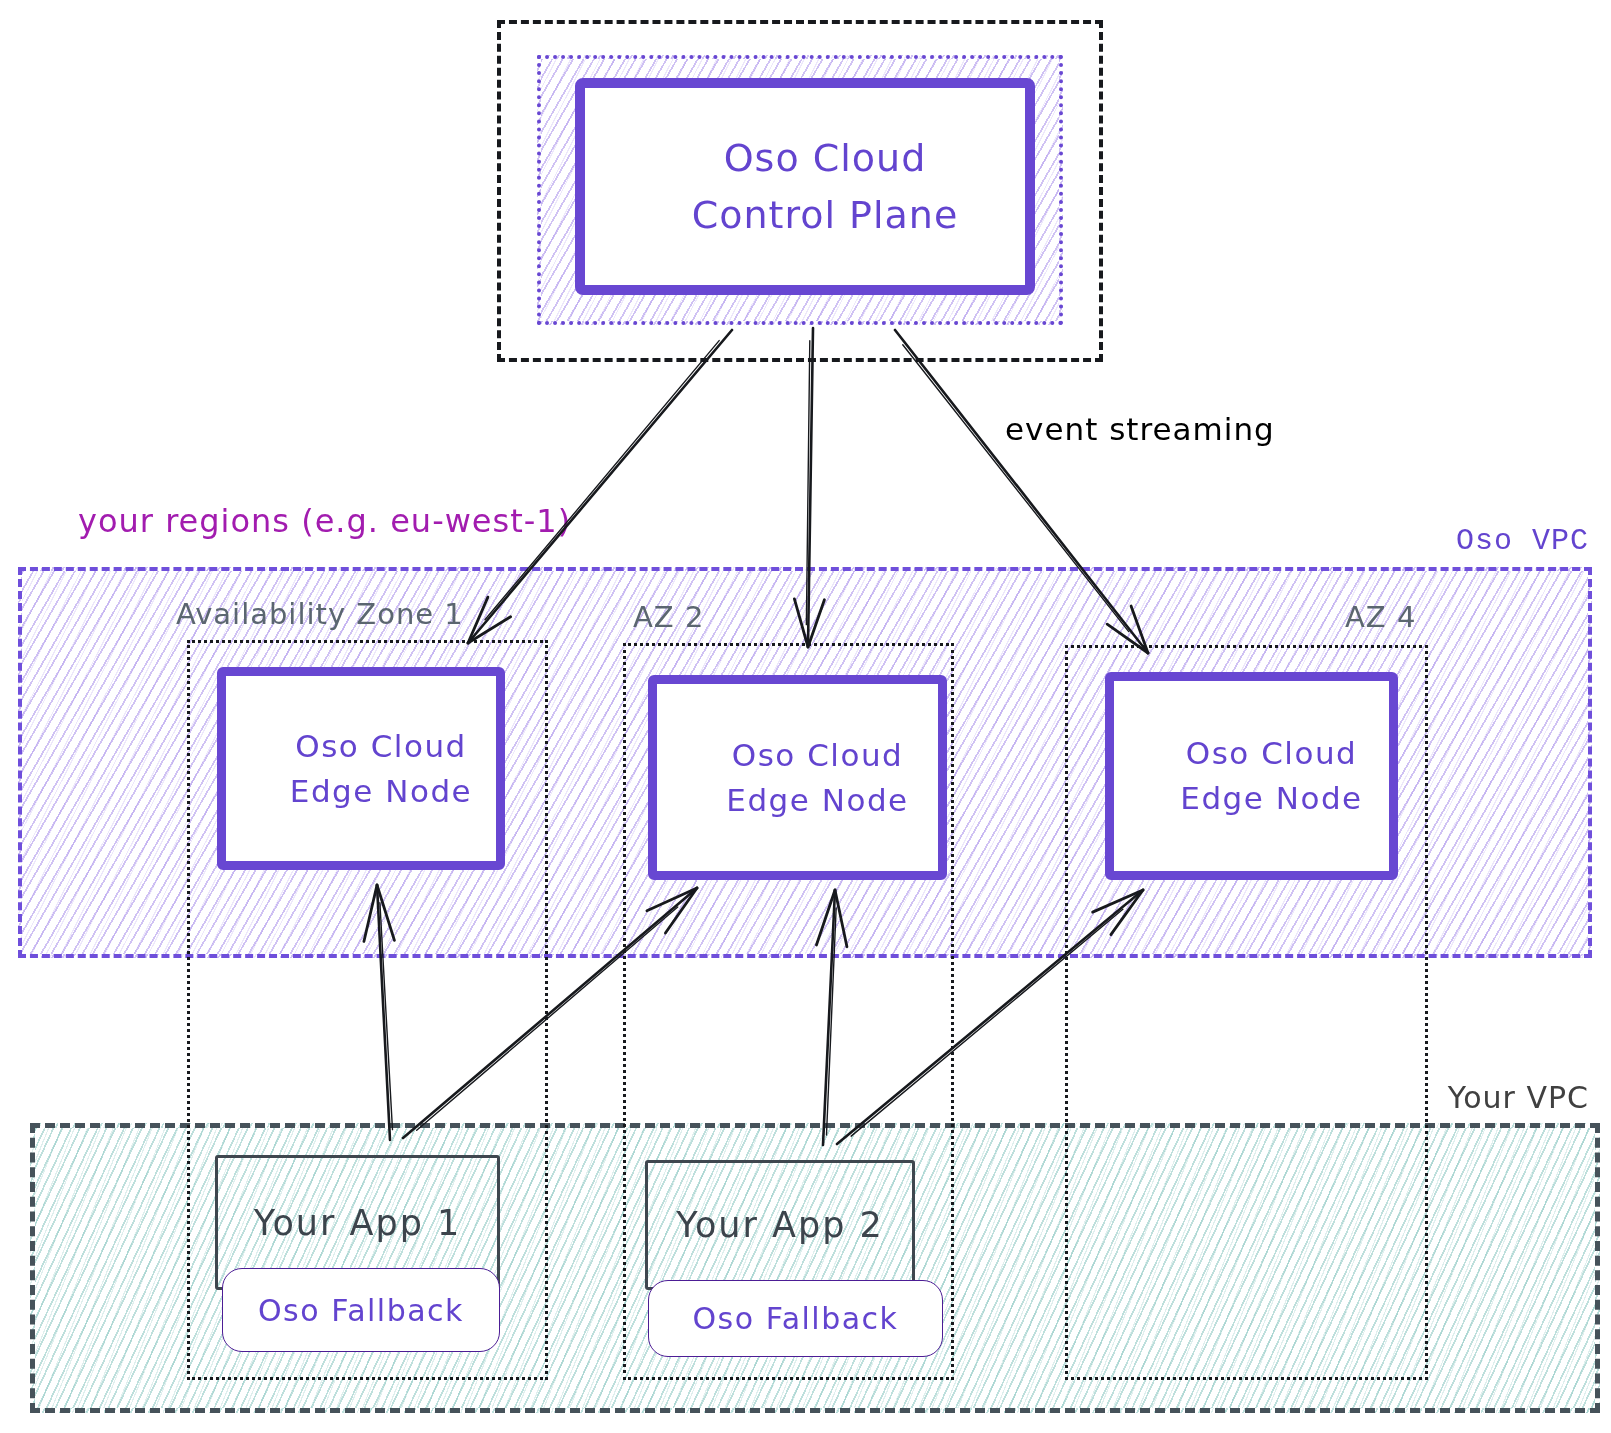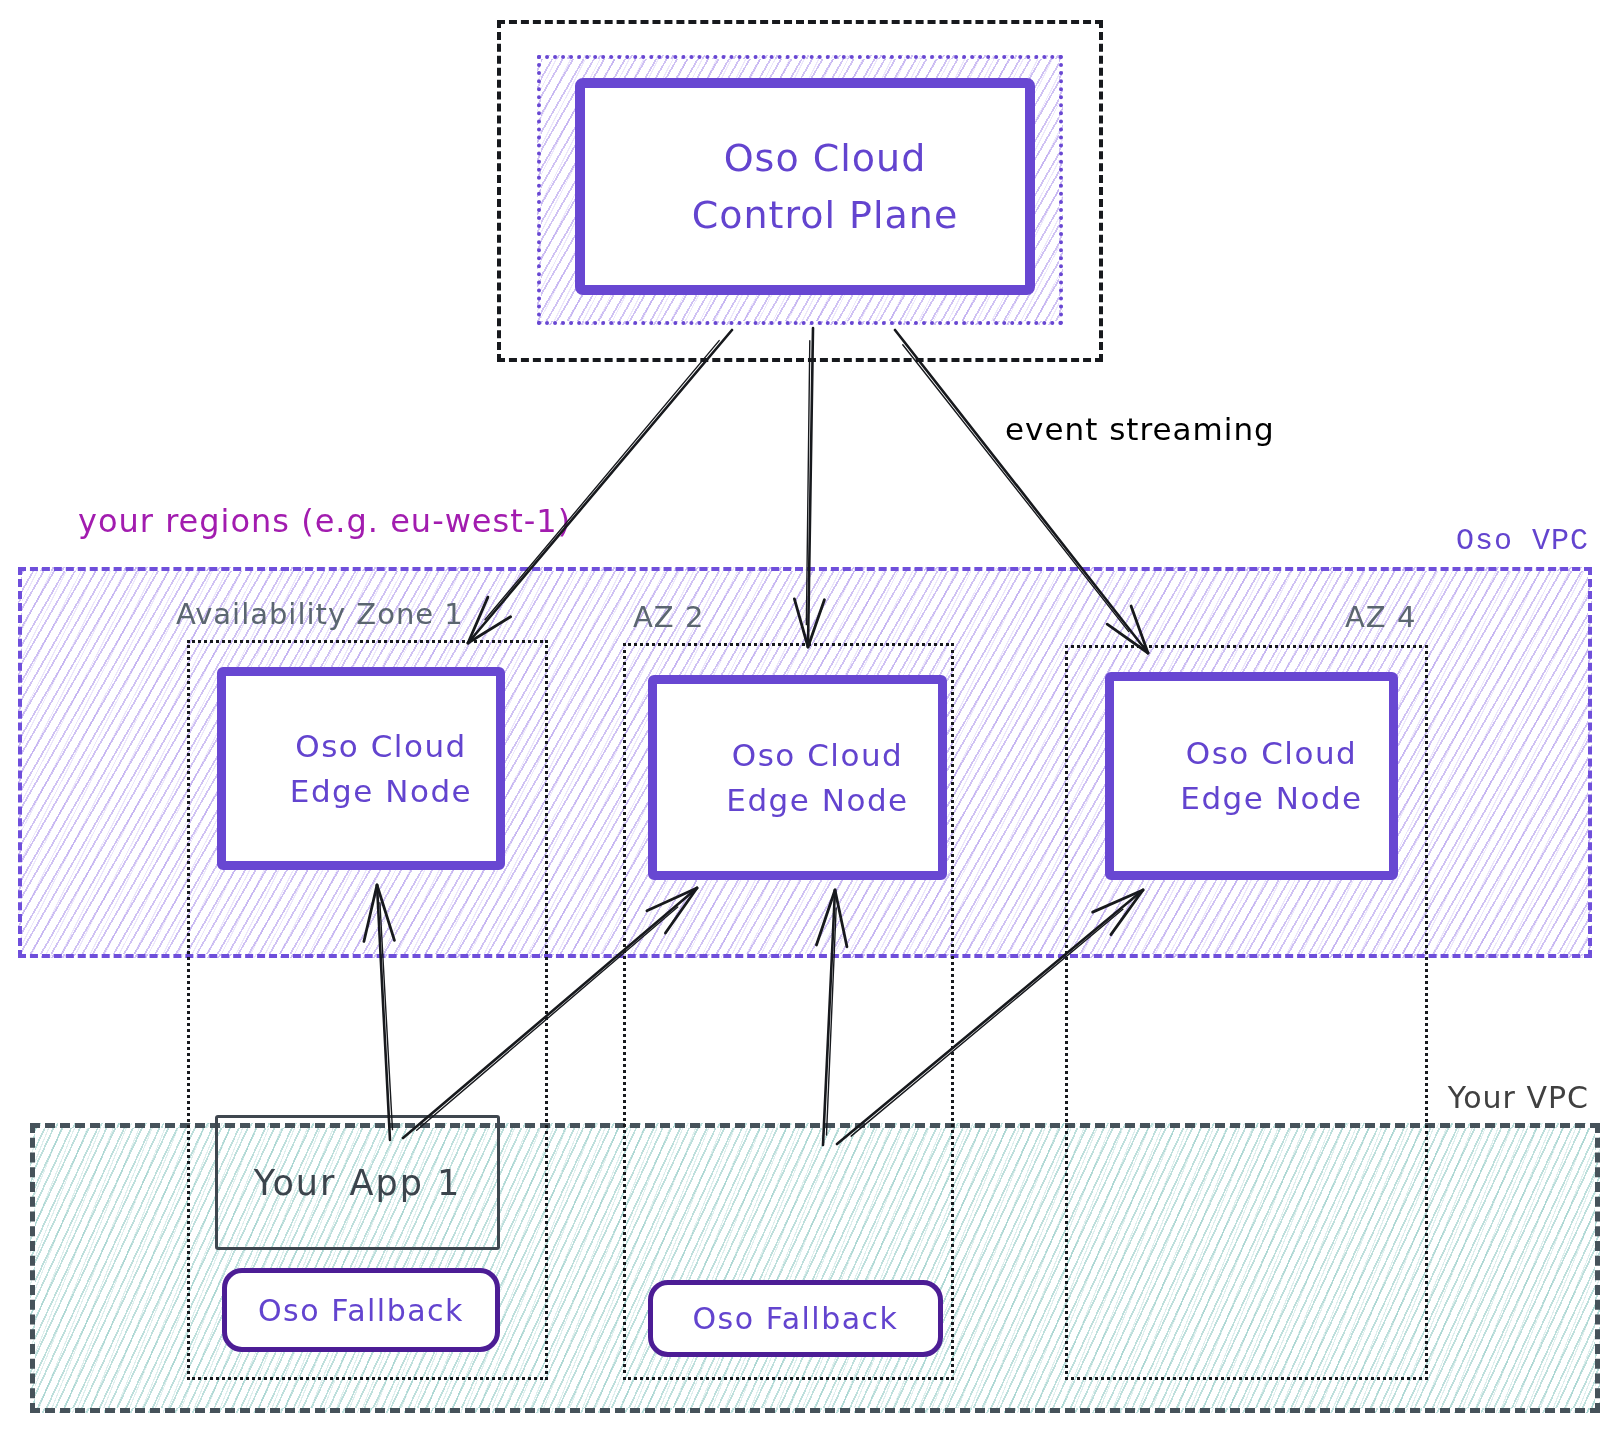--- a/index.html
+++ b/index.html
@@ -33,23 +33,23 @@
   .cp-node{left:575px;top:78px;width:460px;height:217px;border:10px solid #6847d2;border-radius:8px;}
   .cp-node .node-text{font-size:38px;line-height:1.5;color:#6344cf;letter-spacing:1px;}
   .en{border:9px solid #6847d2;border-radius:6px;}
   .en .node-text{font-size:31px;line-height:1.45;color:#6344cf;letter-spacing:1.5px;}
   .en1{left:217px;top:667px;width:288px;height:203px;}
   .en2{left:648px;top:675px;width:299px;height:205px;}
   .en3{left:1105px;top:672px;width:293px;height:208px;}
   
   .app{border:3px solid #3f474f;border-radius:3px;background:transparent;display:flex;align-items:center;justify-content:center;z-index:4;}
   .app .node-text{font-size:35px;color:#3c444c;letter-spacing:2px;}
-  .app1{left:215px;top:1115px;width:285px;height:135px;}
+  .app1{left:215px;top:1155px;width:285px;height:135px;}
   .app2{left:645px;top:1160px;width:270px;height:130px;}
-  .pill{background:#ffffff;border:5px solid #4c1d95;border-radius:20px;display:flex;align-items:center;justify-content:center;z-index:5;}
+  .pill{background:#ffffff;border:1px solid #4c1d95;border-radius:20px;display:flex;align-items:center;justify-content:center;z-index:5;}
   .pill .node-text{font-size:30px;color:#6344cf;letter-spacing:1.5px;}
   .pill1{left:222px;top:1268px;width:278px;height:84px;}
   .pill2{left:648px;top:1280px;width:295px;height:77px;}
   
   .lbl{z-index:6;white-space:nowrap;}
   .lbl-event{left:1005px;top:411px;font-size:31px;color:#000000;letter-spacing:1px;}
   .lbl-regions{left:78px;top:502px;font-size:32px;color:#a21caf;letter-spacing:1px;}
   .lbl-osovpc{right:22px;top:524px;font-size:30px;color:#6344cf;letter-spacing:1px;text-align:right;font-family:Liberation Mono, monospace;}
   .lbl-yourvpc{right:22px;top:1080px;font-size:30px;color:#404040;letter-spacing:1px;text-align:right;}
   .lbl-az{font-size:29px;color:#5b6670;letter-spacing:1px;}
@@ -94,20 +94,23 @@
   </div>
   <div class="abs node en en3">
     <div class="node-text">
       <div>Oso Cloud</div>
       <div>Edge Node</div>
     </div>
   </div>
 
   <div class="abs app app1">
     <div class="node-text">Your App 1</div>
+  </div>
+  <div class="abs app app2">
+    <div class="node-text">Your App 2</div>
   </div>
   <div class="abs pill pill1">
     <div class="node-text">Oso Fallback</div>
   </div>
   <div class="abs pill pill2">
     <div class="node-text">Oso Fallback</div>
   </div>
 
   <div class="abs lbl lbl-event">event streaming</div>
   <div class="abs lbl lbl-regions">your regions (e.g. eu-west-1)</div>

